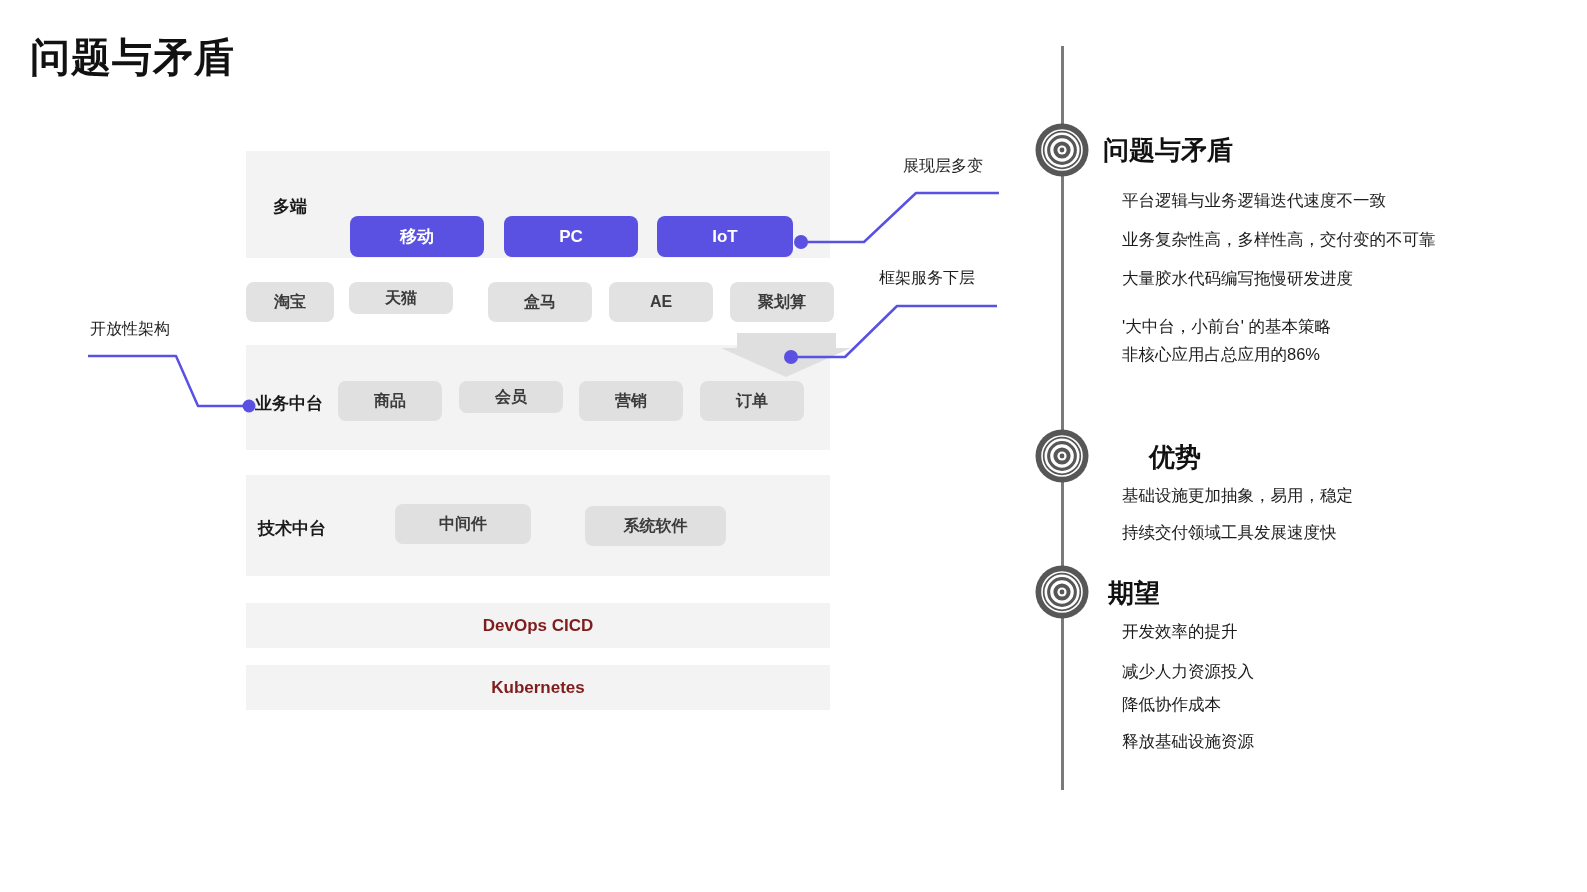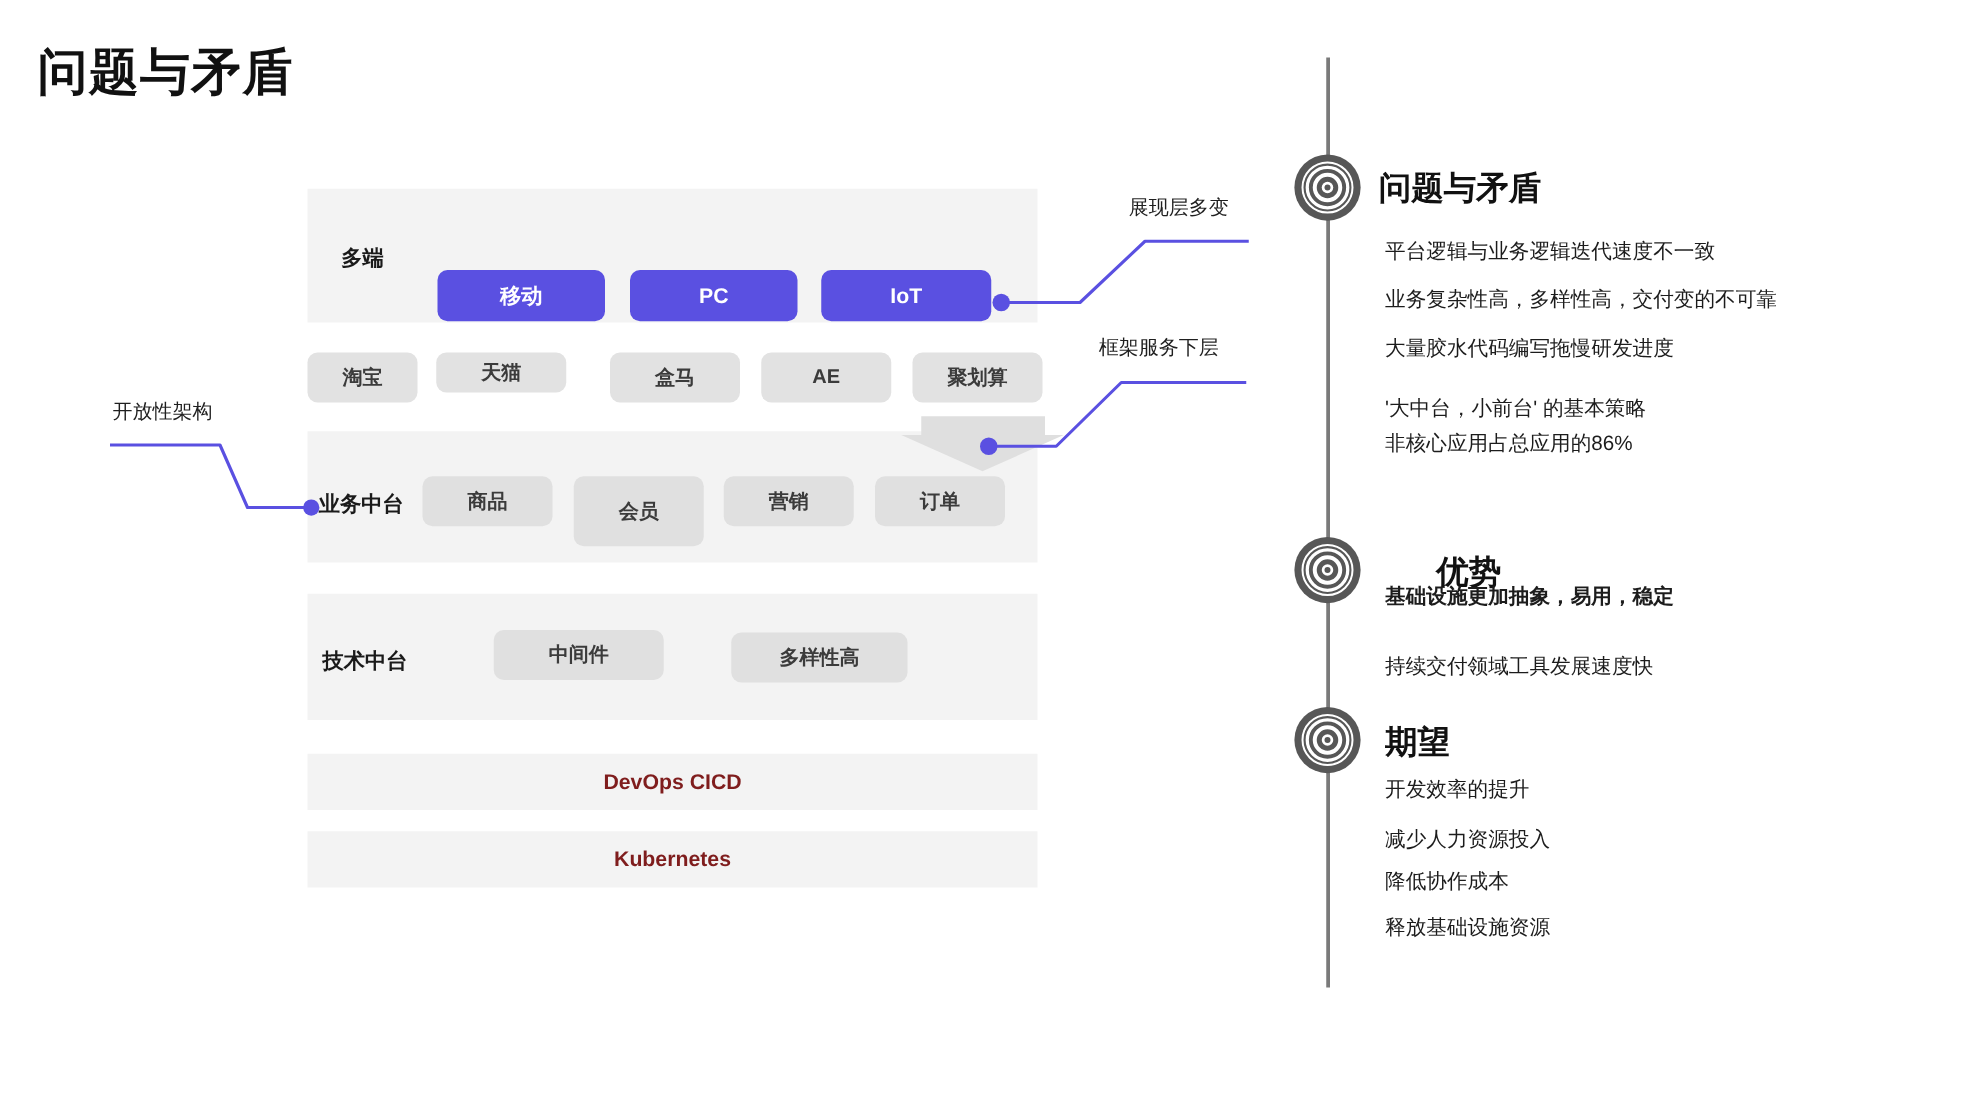--- a/index.html
+++ b/index.html
@@ -36,21 +36,21 @@
   .arrow-svg, .ann-svg { position: absolute; pointer-events: none; }
   .ann-text {
     position: absolute; font-size: 16px; color: #1f1f1f; white-space: nowrap;
   }
   .tl-line { position: absolute; left: 1061px; top: 46px; width: 3px; height: 744px; background: #7a7a7a; }
   .tl-icon { position: absolute; width: 56px; height: 56px; }
   .tl-head {
     position: absolute; font-size: 26px; font-weight: 800; color: #111; white-space: nowrap;
   }
   .tl-item {
-    position: absolute; font-size: 16.5px; color: #1c1c1c; white-space: nowrap;
+    position: absolute; font-size: 16.5px; color: #1c1c1c; white-space: nowrap; margin-left: 14px;
   }
 </style>
 </head>
 <body>
 
 <div class="canvas">
 
   <div class="page-title">问题与矛盾</div>
 
   <div class="layer-box" style="left:246px;top:151px;width:584px;height:107px;"></div>
@@ -66,28 +66,28 @@
   <div class="chip" style="left:730px;top:282px;width:104px;height:40px;">聚划算</div>
 
   <div class="layer-box" style="left:246px;top:345px;width:584px;height:105px;"></div>
 
   <svg class="arrow-svg" style="left:715px;top:325px;" width="142" height="58" viewBox="0 0 142 58">
     <polygon points="22,8 121,8 121,23 136,23 71,52 6,23 22,23" fill="#dfdfdf"></polygon>
   </svg>
 
   <div class="layer-label" style="left:255px;top:392px;">业务中台</div>
   <div class="chip" style="left:338px;top:381px;width:104px;height:40px;background:#e0e0e0;">商品</div>
-  <div class="chip" style="left:459px;top:381px;width:104px;height:56px;background:#e0e0e0;">会员</div>
+  <div class="chip" style="left:459px;top:381px;width:104px;height:32px;background:#e0e0e0;">会员</div>
   <div class="chip" style="left:579px;top:381px;width:104px;height:40px;background:#e0e0e0;">营销</div>
   <div class="chip" style="left:700px;top:381px;width:104px;height:40px;background:#e0e0e0;">订单</div>
 
   <div class="layer-box" style="left:246px;top:475px;width:584px;height:101px;"></div>
   <div class="layer-label" style="left:258px;top:517px;">技术中台</div>
   <div class="chip" style="left:395px;top:504px;width:136px;height:40px;background:#e0e0e0;">中间件</div>
-  <div class="chip" style="left:585px;top:506px;width:141px;height:40px;background:#e0e0e0;">多样性高</div>
+  <div class="chip" style="left:585px;top:506px;width:141px;height:40px;background:#e0e0e0;">系统软件</div>
 
   <div class="bar" style="left:246px;top:603px;width:584px;height:45px;">DevOps CICD</div>
   <div class="bar" style="left:246px;top:665px;width:584px;height:45px;">Kubernetes</div>
 
   <svg class="ann-svg" style="left:0;top:0;" width="1587" height="892" viewBox="0 0 1587 892">
     <g stroke="#5a50e1" stroke-width="2.5" fill="none" stroke-linejoin="round">
       <polyline points="801,242 864,242 916,193 999,193"></polyline>
       <polyline points="791,357 845,357 897,306 997,306"></polyline>
       <polyline points="249,406 198,406 176,356 88,356"></polyline>
     </g>
@@ -130,21 +130,21 @@
   </svg>
 
   <div class="tl-head" style="left:1103px;top:133px;">问题与矛盾</div>
   <div class="tl-item" style="left:1108px;top:190px;">平台逻辑与业务逻辑迭代速度不一致</div>
   <div class="tl-item" style="left:1108px;top:229px;">业务复杂性高，多样性高，交付变的不可靠</div>
   <div class="tl-item" style="left:1108px;top:268px;">大量胶水代码编写拖慢研发进度</div>
   <div class="tl-item" style="left:1108px;top:316px;">'大中台，小前台' 的基本策略</div>
   <div class="tl-item" style="left:1108px;top:344px;">非核心应用占总应用的86%</div>
 
   <div class="tl-head" style="left:1149px;top:440px;">优势</div>
-  <div class="tl-item" style="left:1108px;top:466px;font-weight:bold;">基础设施更加抽象，易用，稳定</div>
+  <div class="tl-item" style="left:1108px;top:485px;">基础设施更加抽象，易用，稳定</div>
   <div class="tl-item" style="left:1108px;top:522px;">持续交付领域工具发展速度快</div>
 
   <div class="tl-head" style="left:1108px;top:576px;">期望</div>
   <div class="tl-item" style="left:1108px;top:621px;">开发效率的提升</div>
   <div class="tl-item" style="left:1108px;top:661px;">减少人力资源投入</div>
   <div class="tl-item" style="left:1108px;top:694px;">降低协作成本</div>
   <div class="tl-item" style="left:1108px;top:731px;">释放基础设施资源</div>
 
 </div>
 

